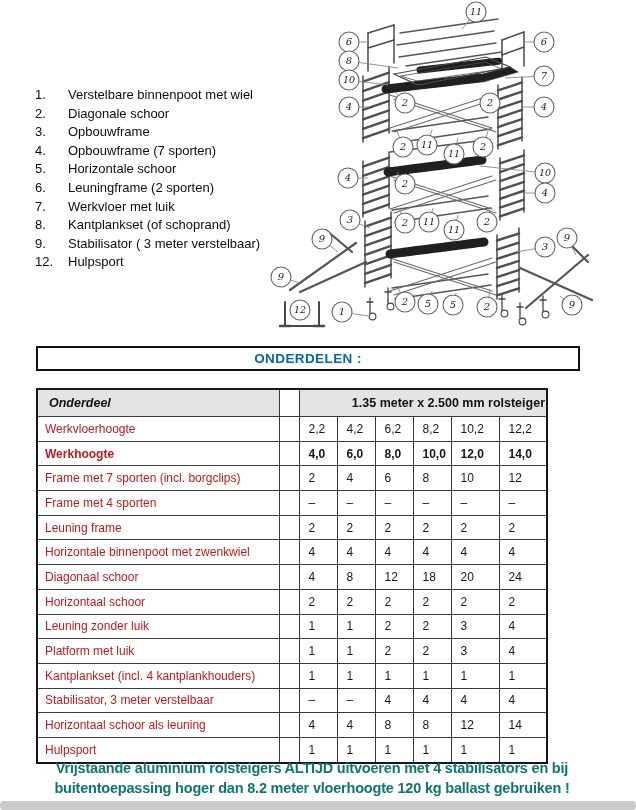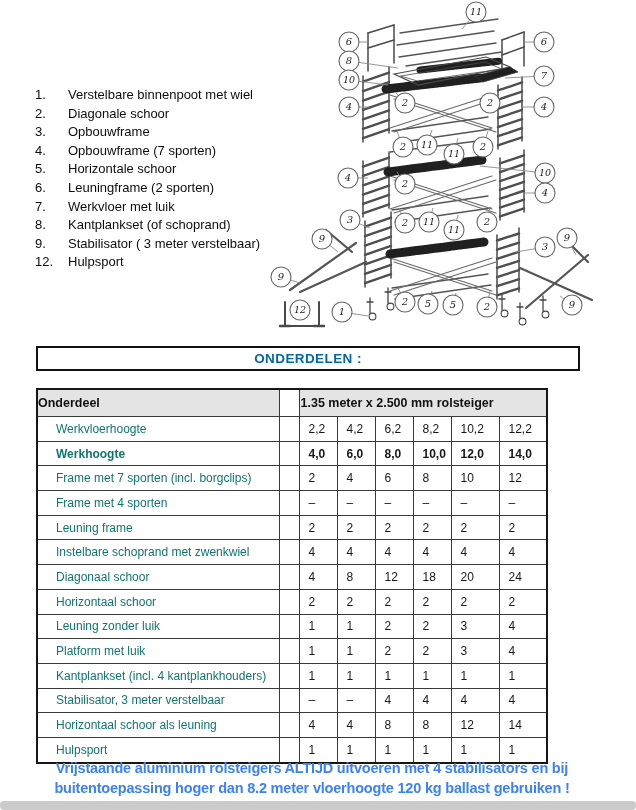--- a/index.html
+++ b/index.html
@@ -19,30 +19,30 @@
     border:2.5px solid #121212;display:flex;align-items:center;justify-content:center;
     font-weight:bold;font-size:13.5px;letter-spacing:.4px;color:#0369a1;}
 
   
   .parts-table{position:absolute;left:36px;top:388px;border-collapse:collapse;
     border:2px solid #161616;table-layout:fixed;}
   .parts-table th,.parts-table td{border:1px solid #3a3a3a;font-size:12px;
     overflow:hidden;white-space:nowrap;}
   .parts-table th{height:24px;background:#e4e4e4;font-weight:bold;font-size:12.5px;}
   .parts-table th.sp,.parts-table td.sp{background:#fff;padding:0;}
-  .parts-table th.lbl{text-align:left;padding-left:0;}
-  .parts-table th.hd{text-align:left;}
+  .parts-table th.lbl{text-align:left;padding-left:11px;font-style:italic;}
+  .parts-table th.hd{text-align:right;}
   .parts-table td{height:21.7px;}
-  .parts-table td.lbl{text-align:left;padding-left:18px;color:#0f766e;}
+  .parts-table td.lbl{text-align:left;padding-left:7px;color:#b91c1c;}
   .parts-table td.val{text-align:left;padding-left:9px;color:#171717;}
   .parts-table tr.bold td{font-weight:bold;}
 
   
   .warning{position:absolute;left:22px;top:759px;width:580px;text-align:center;
-    font-weight:bold;font-size:14.5px;line-height:19.5px;color:#3b82f6;letter-spacing:-0.2px;}
+    font-weight:bold;font-size:14.5px;line-height:19.5px;color:#0f766e;letter-spacing:-0.2px;}
 
   
   .bottom-bar{position:absolute;left:0px;top:801px;width:636px;height:9px;
     background:#cbcbcb;border-radius:4px;}
 </style>
 </head>
 <body>
 
 <div class="page">
 
@@ -449,21 +449,21 @@
           <td class="lbl">Leuning frame</td>
           <td class="sp"></td>
           <td class="val">2</td>
           <td class="val">2</td>
           <td class="val">2</td>
           <td class="val">2</td>
           <td class="val">2</td>
           <td class="val">2</td>
         </tr>
         <tr>
-          <td class="lbl">Instelbare schoprand met zwenkwiel</td>
+          <td class="lbl">Horizontale binnenpoot met zwenkwiel</td>
           <td class="sp"></td>
           <td class="val">4</td>
           <td class="val">4</td>
           <td class="val">4</td>
           <td class="val">4</td>
           <td class="val">4</td>
           <td class="val">4</td>
         </tr>
         <tr>
           <td class="lbl">Diagonaal schoor</td>

